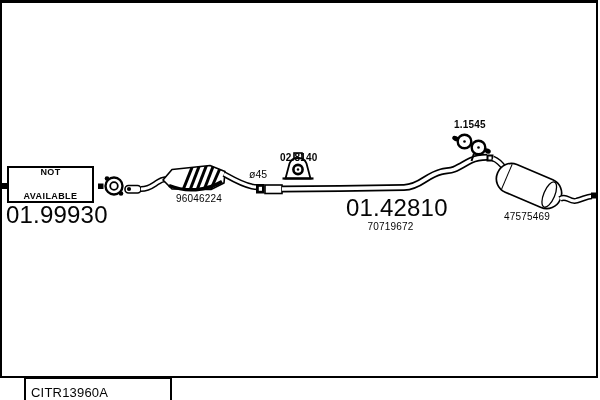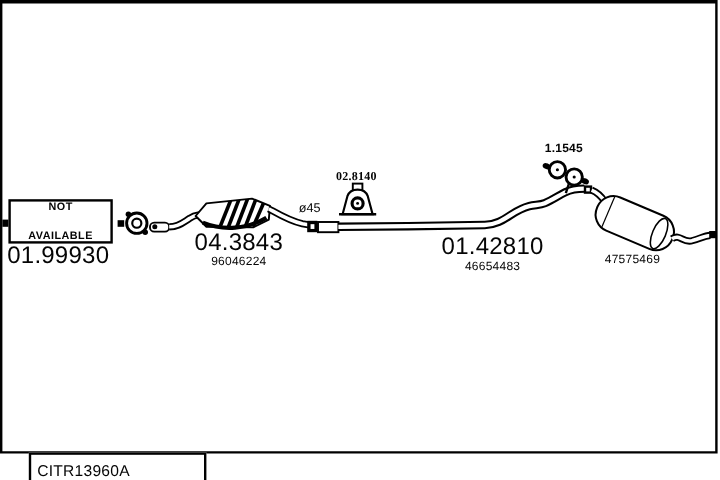--- a/index.html
+++ b/index.html
@@ -3,21 +3,21 @@
 <meta charset="utf-8">
 <style>
   html,body{margin:0;padding:0;background:#fff;}
   #page{position:relative;width:600px;height:400px;background:#ffffff;
         font-family:"Liberation Sans",sans-serif;color:#050505;overflow:hidden;}
   #frame{position:absolute;left:0;top:0;width:598px;height:378px;box-sizing:border-box;
          border-top:3px solid #000;border-left:2px solid #000;
          border-right:2px solid #000;border-bottom:2px solid #000;}
   #art{position:absolute;left:0;top:0;}
   .lbl{position:absolute;white-space:nowrap;line-height:1;}
-  .part-lg{font-size:20px;letter-spacing:0.2px;}
+  .part-lg{font-size:24px;letter-spacing:0.2px;}
   .oe{font-size:10px;margin-top:2px;letter-spacing:0.2px;}
   .part-sm{font-size:10px;font-weight:bold;letter-spacing:0.2px;}
   .stack{text-align:center;}
   .na-box{position:absolute;left:7px;top:166px;width:87px;height:37px;box-sizing:border-box;
           border:2px solid #000;display:flex;flex-direction:column;align-items:center;
           justify-content:center;font-size:9px;font-weight:bold;letter-spacing:.4px;
           line-height:1.3;text-align:center;gap:12px;}
   .ref-box{position:absolute;left:0px;top:377px;width:148px;height:31px;box-sizing:border-box;
            border:2px solid #000;background:#fff;display:flex;align-items:center;
            padding-left:5px;font-size:13px;letter-spacing:.2px;margin-left:24px;}
@@ -130,34 +130,33 @@
   </svg>
 
   <div class="na-box">
     <span>NOT</span>
     <span>AVAILABLE</span>
   </div>
 
   <div class="lbl part-lg" style="left:6px;top:203px;">01.99930</div>
 
   <div class="lbl stack" style="left:160px;top:192px;width:78px;">
-    <div class="part-lg">04.3843</div>
     <div class="oe">96046224</div>
   </div>
 
-  <div class="lbl stack" style="left:346px;top:196px;width:89px;margin-left:20px;">
+  <div class="lbl stack" style="left:346px;top:196px;width:89px;">
     <div class="part-lg">01.42810</div>
-    <div class="oe">46654483</div>
+    <div class="oe">70719672</div>
   </div>
 
   <div class="lbl stack" style="left:483px;top:210px;width:88px;">
     <div class="oe">47575469</div>
   </div>
 
-  <div class="lbl part-sm" style="left:280px;top:143px;font-family:Liberation Serif, serif;">02.8140</div>
+  <div class="lbl part-sm" style="left:280px;top:153px;">02.8140</div>
 
   <div class="lbl part-sm" style="left:454px;top:120px;">1.1545</div>
 
   <div class="lbl dia" style="left:249px;top:168.5px;">ø45</div>
 
   <div class="ref-box">
     <span>CITR13960A</span>
   </div>
 
 </div>

